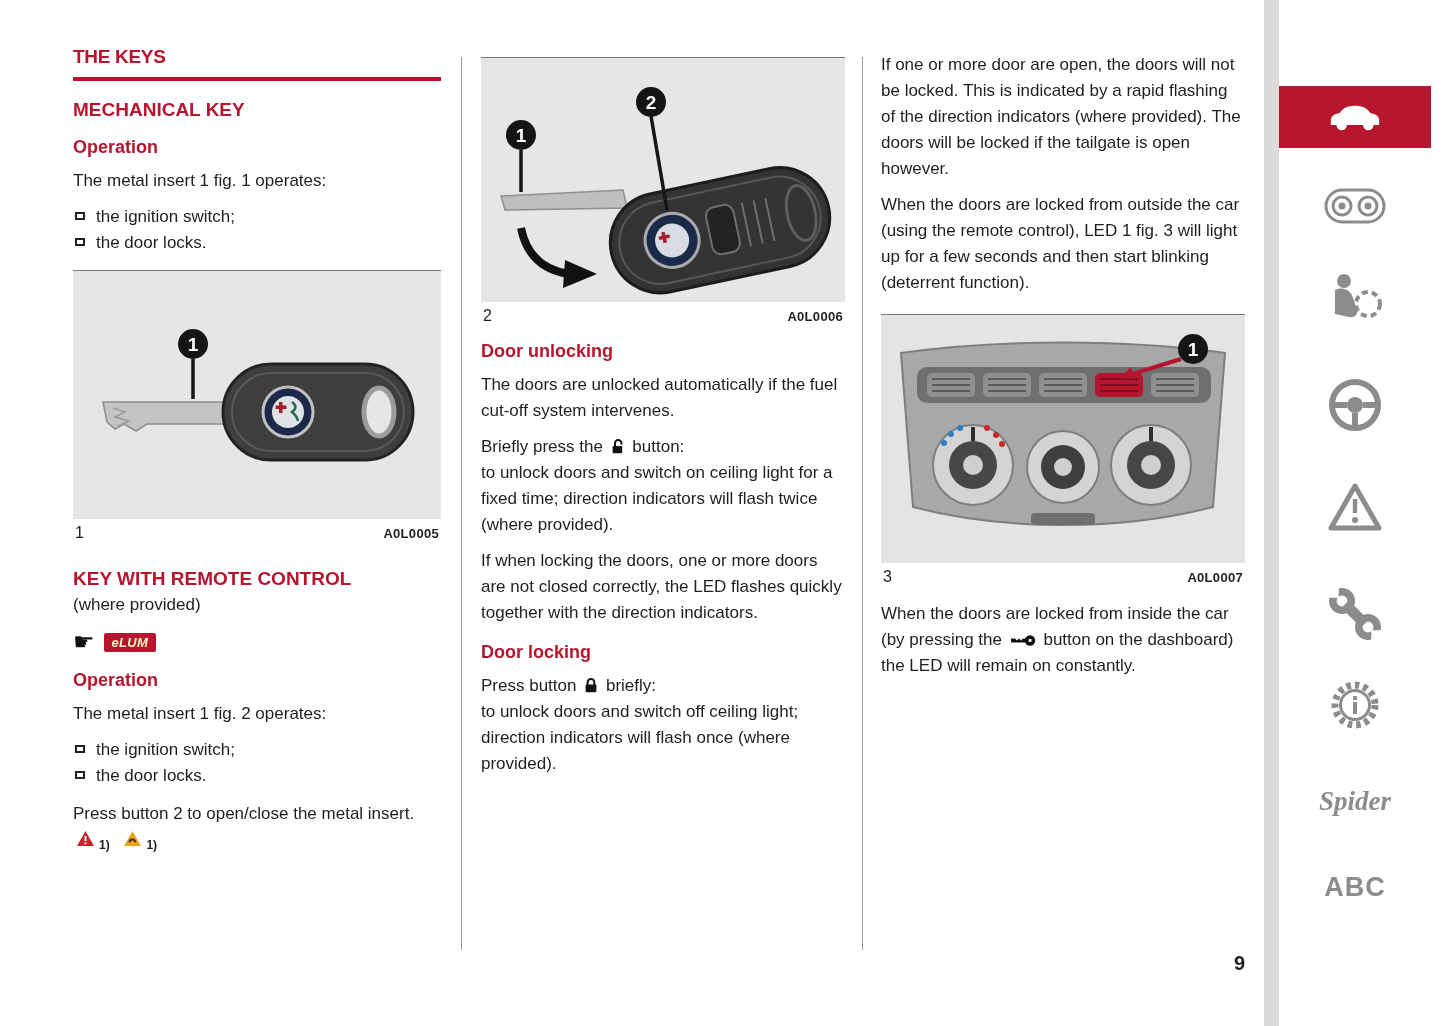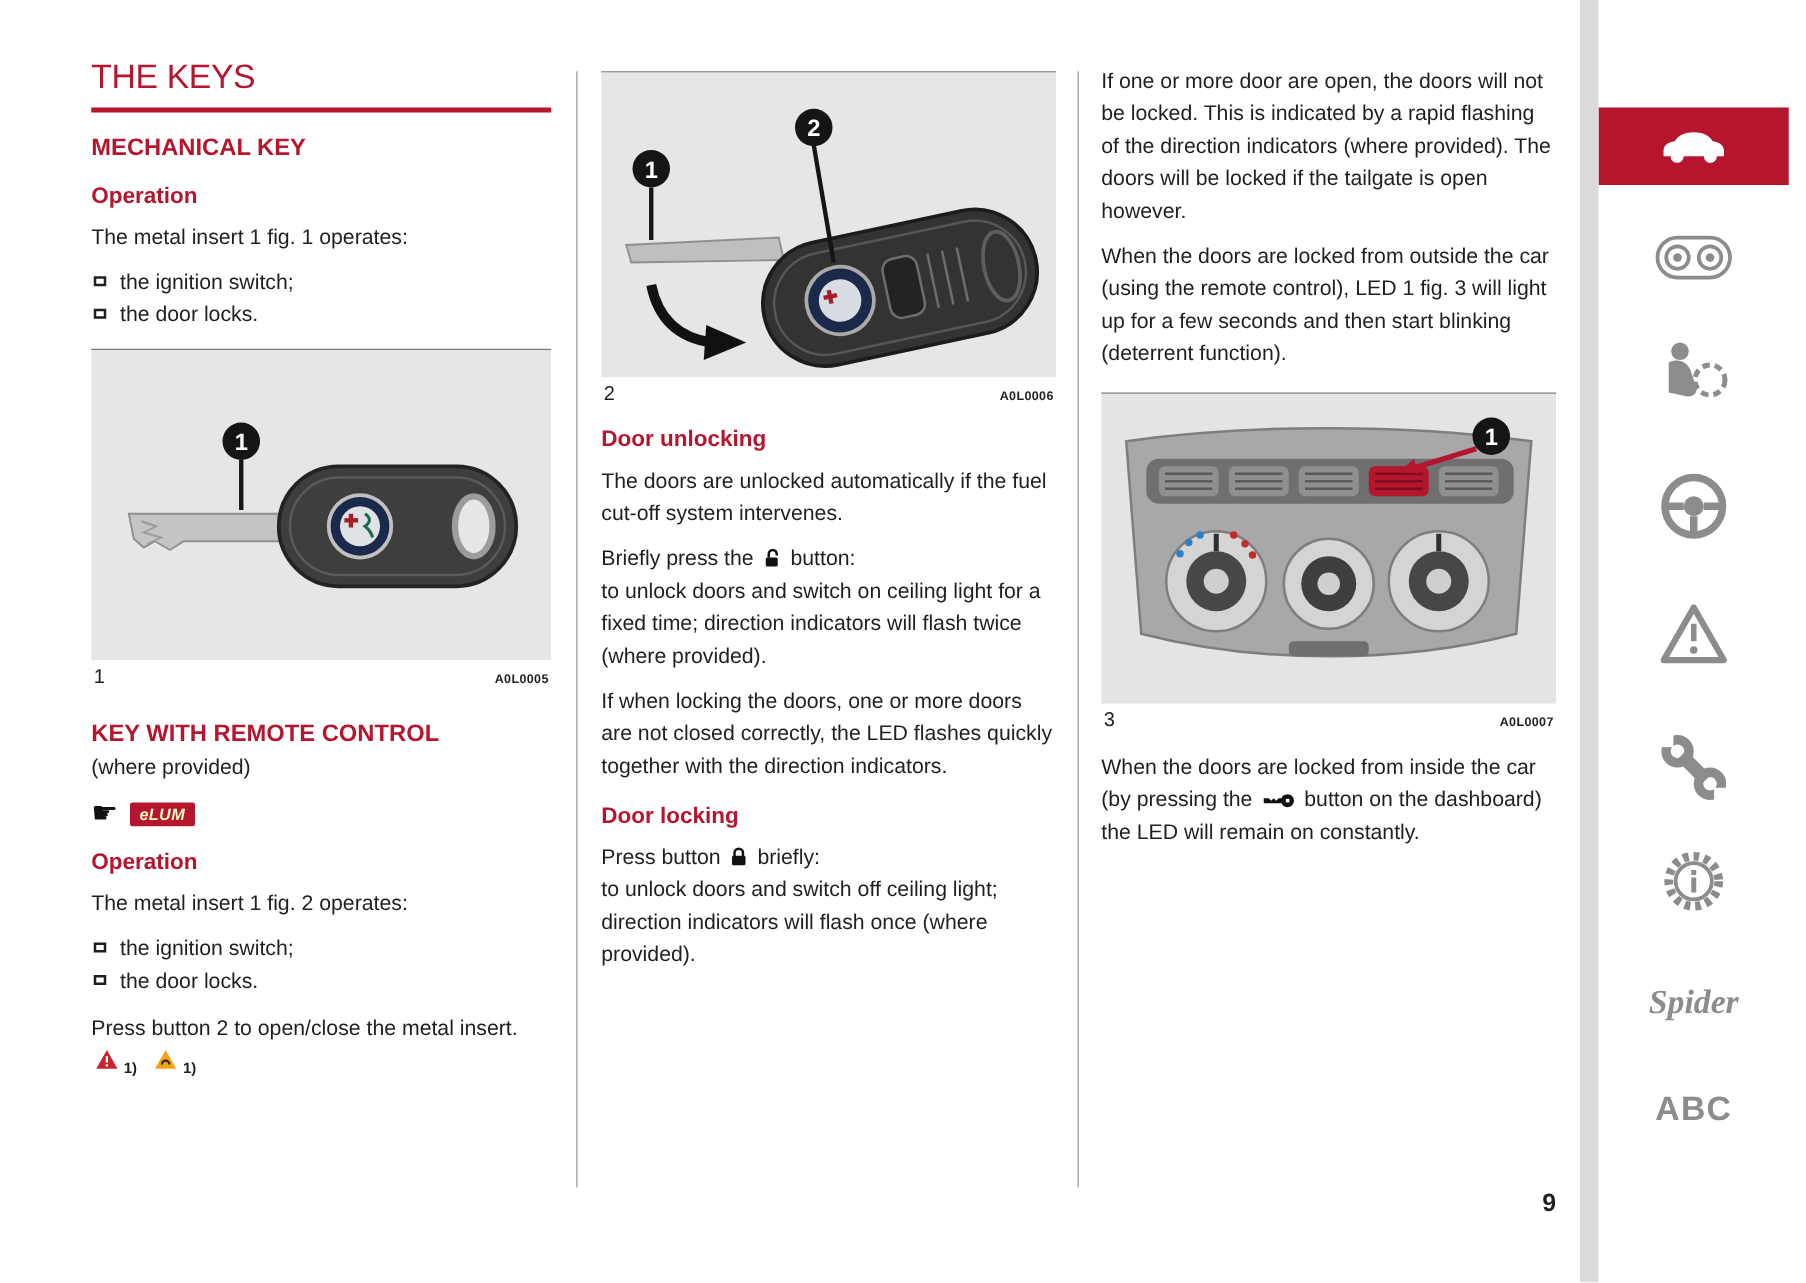--- a/index.html
+++ b/index.html
@@ -5,36 +5,36 @@
   *{margin:0;padding:0;box-sizing:border-box}
   html,body{background:#ffffff}
   .page{position:relative;width:1445px;height:1026px;background:#fff;overflow:hidden;
         font-family:"Liberation Sans",sans-serif;color:#1f1f1f;--accent:#B5162E;}
   .col{position:absolute;top:0}
   .left-col{left:73px;width:368px;padding-top:46px}
   .mid-col{left:481px;width:364px;padding-top:57px}
   .right-col{left:881px;width:364px;padding-top:52px}
   .vline{position:absolute;width:1px;background:#9b9b9b;top:57px;height:893px}
   .v1{left:461px}.v2{left:862px}
-  h1.title{font-size:27px;font-weight:400;color:var(--accent);letter-spacing:-.3px;
+  h1.title{font-size:19px;font-weight:700;color:var(--accent);letter-spacing:-.3px;
            padding-bottom:9px;border-bottom:4px solid var(--accent);margin-bottom:18px}
   h2.sec{font-size:19px;font-weight:700;color:var(--accent);margin:12px 0 10px}
   h2.remote{margin-top:26px;margin-bottom:2px}
   h3.op{font-size:18px;font-weight:700;color:var(--accent);margin:16px 0 10px}
   .mt-lg{margin-top:26px}
   p.body{font-size:17px;line-height:26px;margin:0 0 10px}
   p.tight{margin-bottom:12px}
   ul.bullets{list-style:none;margin:0 0 12px}
   ul.bullets li{font-size:17px;line-height:26px;display:flex;align-items:flex-start}
   .sq{display:inline-block;width:10px;height:8px;border:2px solid #1f1f1f;margin:8px 11px 0 2px;flex:none}
   .fig{border-top:1px solid #7a7a7a;margin-top:14px;margin-bottom:4px}
   .figimg{display:block;width:100%;height:auto}
   .figcap{display:flex;justify-content:space-between;align-items:baseline;padding:5px 2px 0}
   .figlabel{font-size:16px}
-  .figcode{font-size:10px;font-weight:700;letter-spacing:.3px}
+  .figcode{font-size:13px;font-weight:700;letter-spacing:.3px}
   .inline-ic{display:inline-block;vertical-align:-2px;margin:0 3px}
   .ref{font-size:12px;font-weight:700;position:relative;top:4px;margin:0 6px 0 1px}
   .elum-row{display:flex;align-items:center;margin:10px 0 4px}
   .hand{font-size:24px;line-height:24px;margin-right:9px;color:#111}
   .elum-badge{background:var(--accent);color:#fef9c3;font-weight:700;font-style:italic;
               font-size:13px;padding:2px 8px;border-radius:2px;letter-spacing:.3px}
   .gray-strip{position:absolute;left:1264px;top:0;width:15px;height:1026px;background:#DBDBDB}
   .sidebar{position:absolute;left:1279px;top:0;width:152px;height:1026px;background:#fff}
   .tab-red{position:absolute;left:0;top:86px;width:100%;height:62px;background:var(--accent);
            display:flex;align-items:center;justify-content:center;cursor:pointer}

